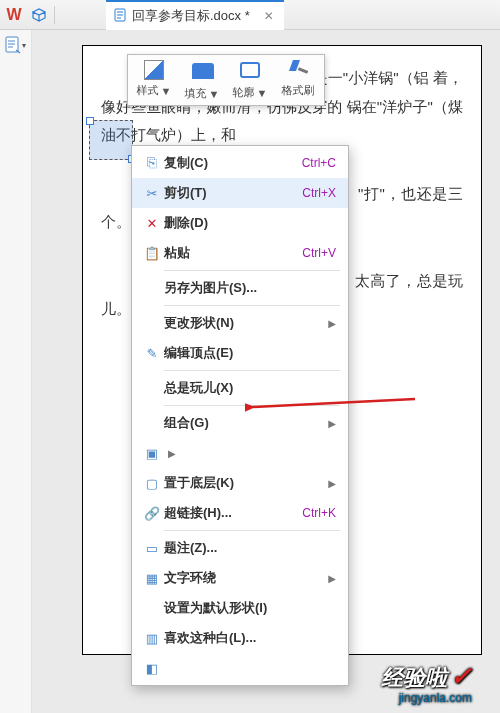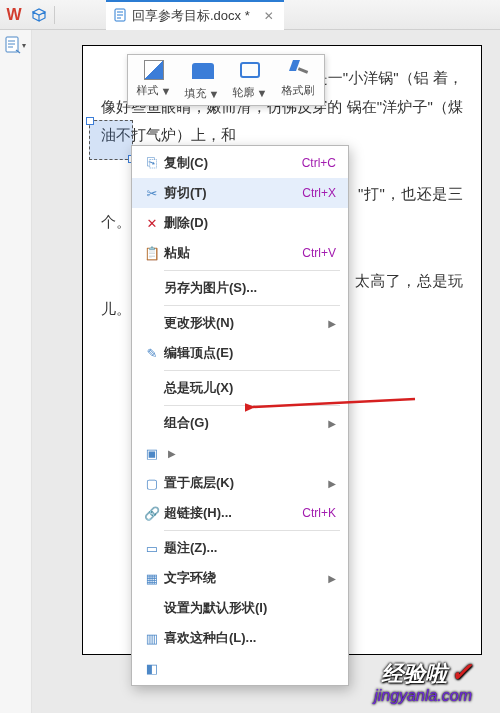--- a/index.html
+++ b/index.html
@@ -56,21 +56,21 @@
   .ctx .ar { color: #777; font-size: 10px; margin-left: 4px; }
   .ctx hr { border: none; border-top: 1px solid #e0e0e0; margin: 2px 8px 2px 32px; }
   
   
   .arrow { position: absolute; left: 245px; top: 395px; width: 175px; height: 20px; pointer-events: none; z-index: 200; }
   
   
   .wm { position: absolute; right: 28px; bottom: 8px; text-align: right; z-index: 300; pointer-events: none; }
   .wm .big { color: #fff; font-size: 22px; font-weight: 700; text-shadow: 0 0 2px #000, 0 0 3px #000, 1px 1px 2px #000; font-style: italic; }
   .wm .chk { color: #d62020; font-size: 26px; font-weight: 900; margin-left: 3px; }
-  .wm .small { color: #6d28d9; font-size: 16px; text-shadow: 0 0 2px #000, 0 0 3px #000; margin-top: -2px; font-style: italic; }
+  .wm .small { color: #0369a1; font-size: 12px; text-shadow: 0 0 2px #000, 0 0 3px #000; margin-top: -2px; }
 </style>
 </head>
 <body>
 
 <div class="title-bar">
   <div class="app-icon">W</div>
   <div class="tb-icon">
     <svg width="14" height="14" viewBox="0 0 14 14">
         <path d="M1 4 L7 1 L13 4 L7 7 Z M1 4 L1 10 L7 13 L7 7 Z M13 4 L13 10 L7 13" fill="none" stroke="#2b7cd3" stroke-width="1.2"></path>
       </svg>

